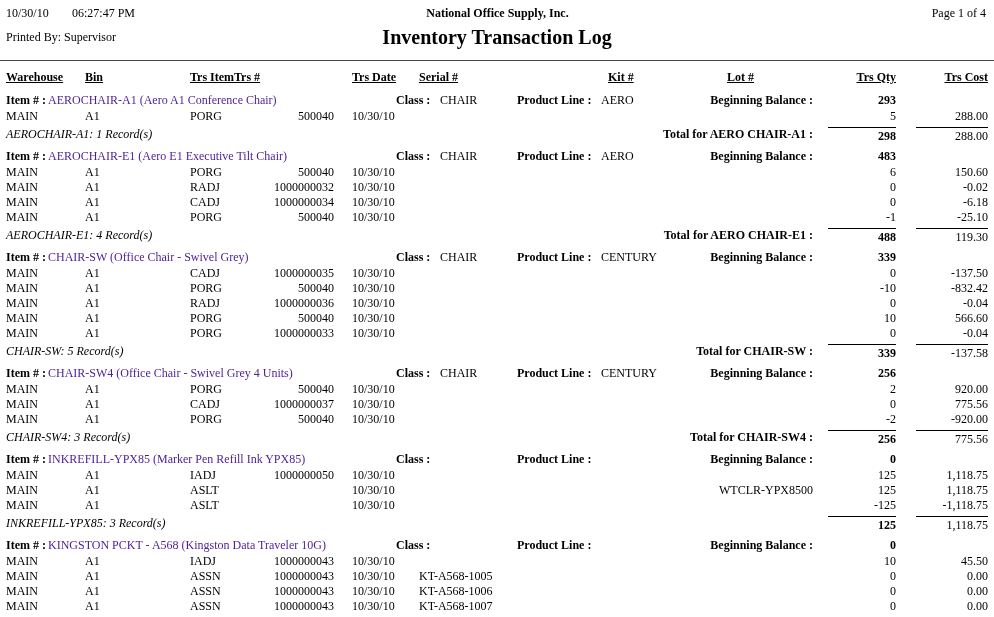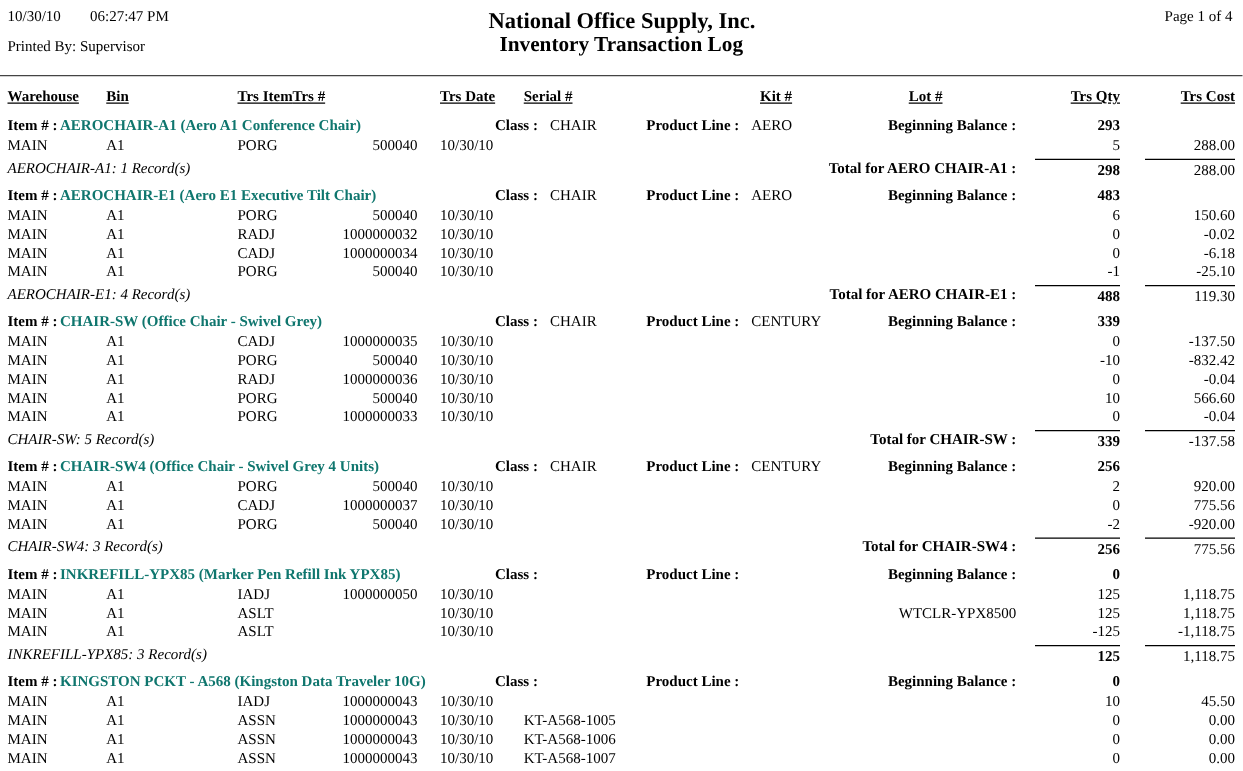--- a/index.html
+++ b/index.html
@@ -1,45 +1,45 @@
 <!DOCTYPE html>
 <html><head>
 <meta charset="utf-8">
 <style>
   html,body{margin:0;padding:0;background:#fff;}
   body{width:994px;height:617px;overflow:hidden;font-family:"Liberation Serif",serif;font-size:12px;color:#000;}
   .report{position:relative;width:994px;height:617px;background:#fff;}
   .page-header{position:relative;height:60px;border-bottom:1px solid #444;}
   .h-date{position:absolute;left:6px;top:6px;}
   .h-time{position:absolute;left:72px;top:6px;}
-  .h-company{position:absolute;left:1px;right:0;top:6px;text-align:center;font-weight:bold;font-size:18px;}
+  .h-company{position:absolute;left:1px;right:0;top:6px;text-align:center;font-weight:bold;font-size:12px;}
   .h-page{position:absolute;right:8px;top:6px;}
   .h-printed{position:absolute;left:6px;top:30px;}
-  .h-title{position:absolute;left:0;right:0;top:26px;text-align:center;font-weight:bold;font-size:17px;}
+  .h-title{position:absolute;left:0;right:0;top:26px;text-align:center;font-weight:bold;font-size:20px;}
   .line{position:relative;height:15px;}
   .cols{margin-top:9px;height:18px;}
   .item-line{margin-top:5px;height:16px;}
   .total-line{margin-top:3px;height:17px;}
   .c{position:absolute;top:0;white-space:nowrap;}
   .colh{font-weight:bold;text-decoration:underline;}
   .b{font-weight:bold;}
   .wh{left:6px;}
   .bin{left:85px;}
   .ttype{left:190px;}
   .tno{left:224px;width:110px;text-align:right;}
   .tno-h{left:234px;}
   .tdate{left:352px;}
   .serial{left:419px;}
   .kit-h{left:608px;}
   .lot{left:700px;width:113px;text-align:right;font-family:Liberation Serif, serif;}
   .lot-h{left:727px;}
   .qty{left:796px;width:100px;text-align:right;}
   .cost{left:886px;width:102px;text-align:right;}
   .l-item{left:6px;font-weight:bold;}
-  .item-name{left:48px;font-weight:bold;color:#0f766e;}
+  .item-name{left:48px;font-weight:normal;color:#4c1d95;}
   .l-class{left:396px;font-weight:bold;}
   .v-class{left:440px;}
   .l-pline{left:517px;font-weight:bold;}
   .v-pline{left:601px;}
   .l-bb{left:600px;width:213px;text-align:right;font-weight:bold;}
   .rec{left:6px;font-style:italic;}
   .tot-lbl{left:520px;width:293px;text-align:right;font-weight:bold;}
   .tot-qty{left:828px;width:68px;text-align:right;font-weight:bold;border-top:1px solid #000;padding-top:1px;}
   .tot-cost{left:916px;width:72px;text-align:right;border-top:1px solid #000;padding-top:1px;}
 </style>

